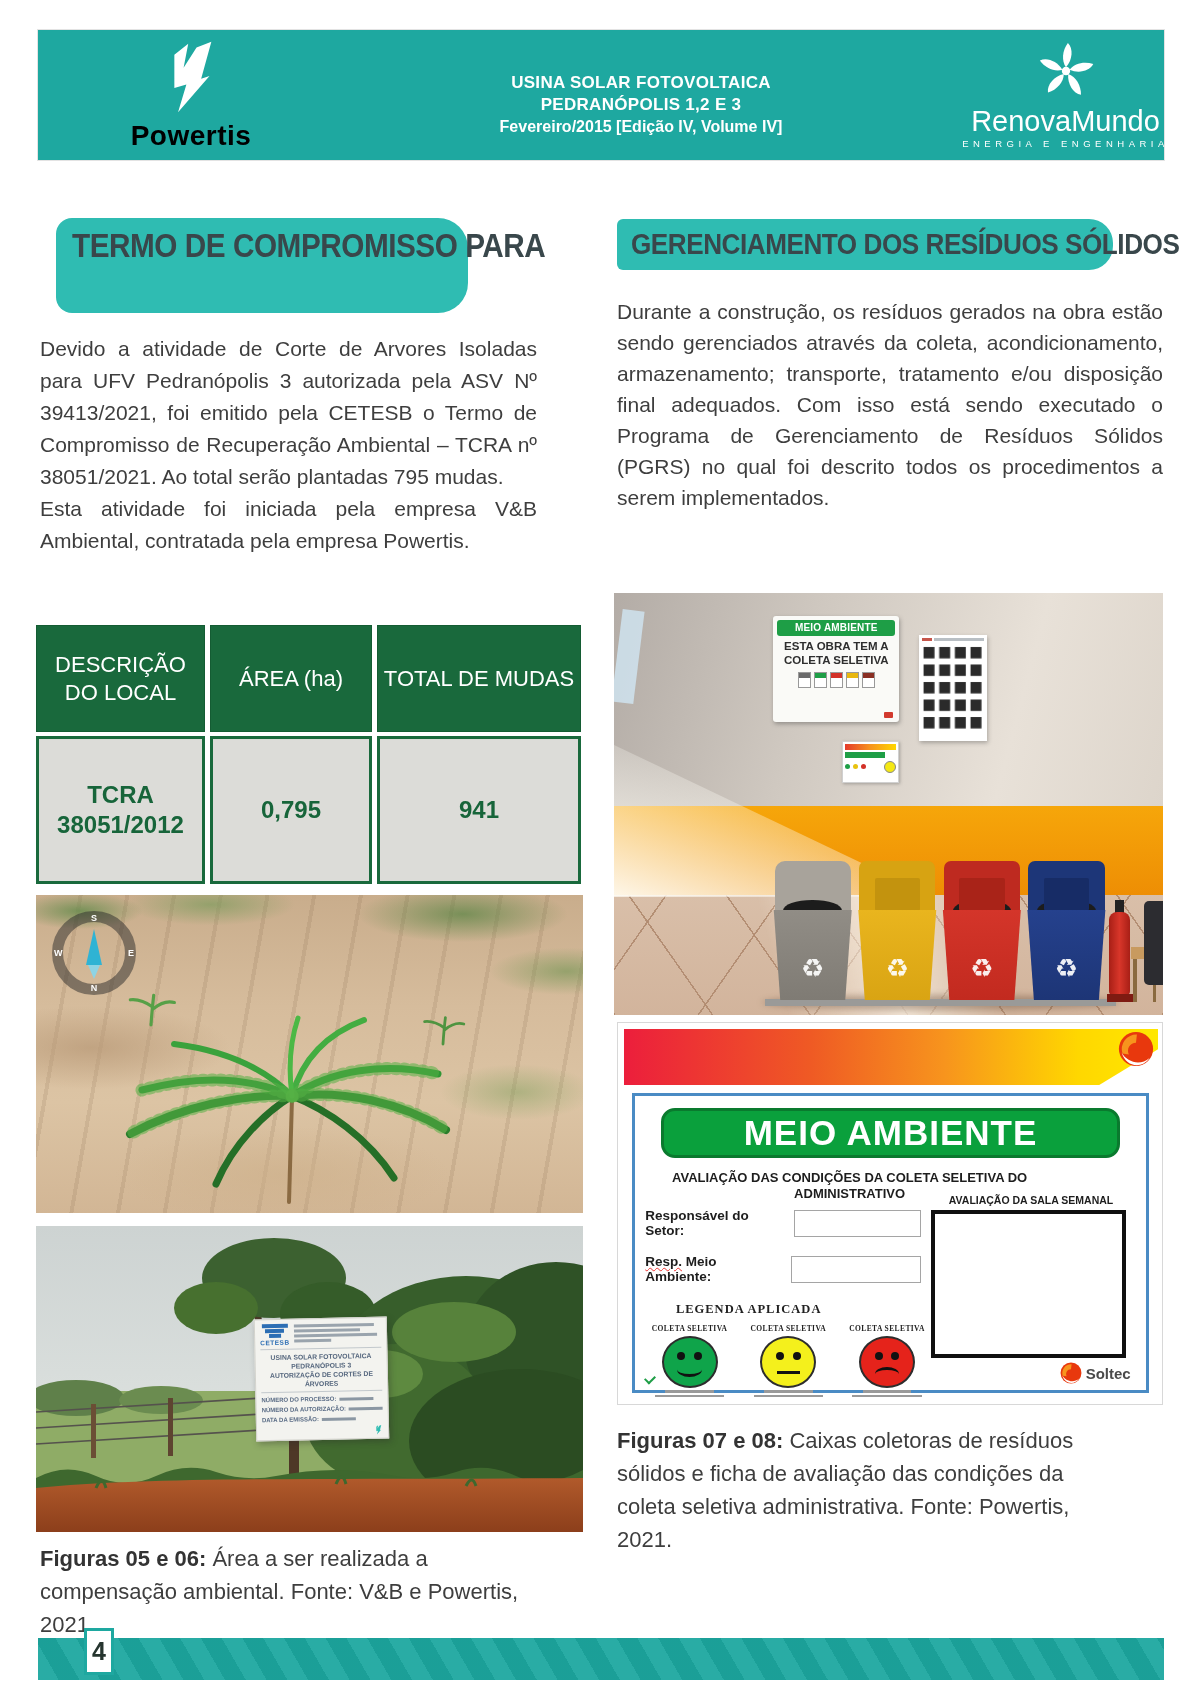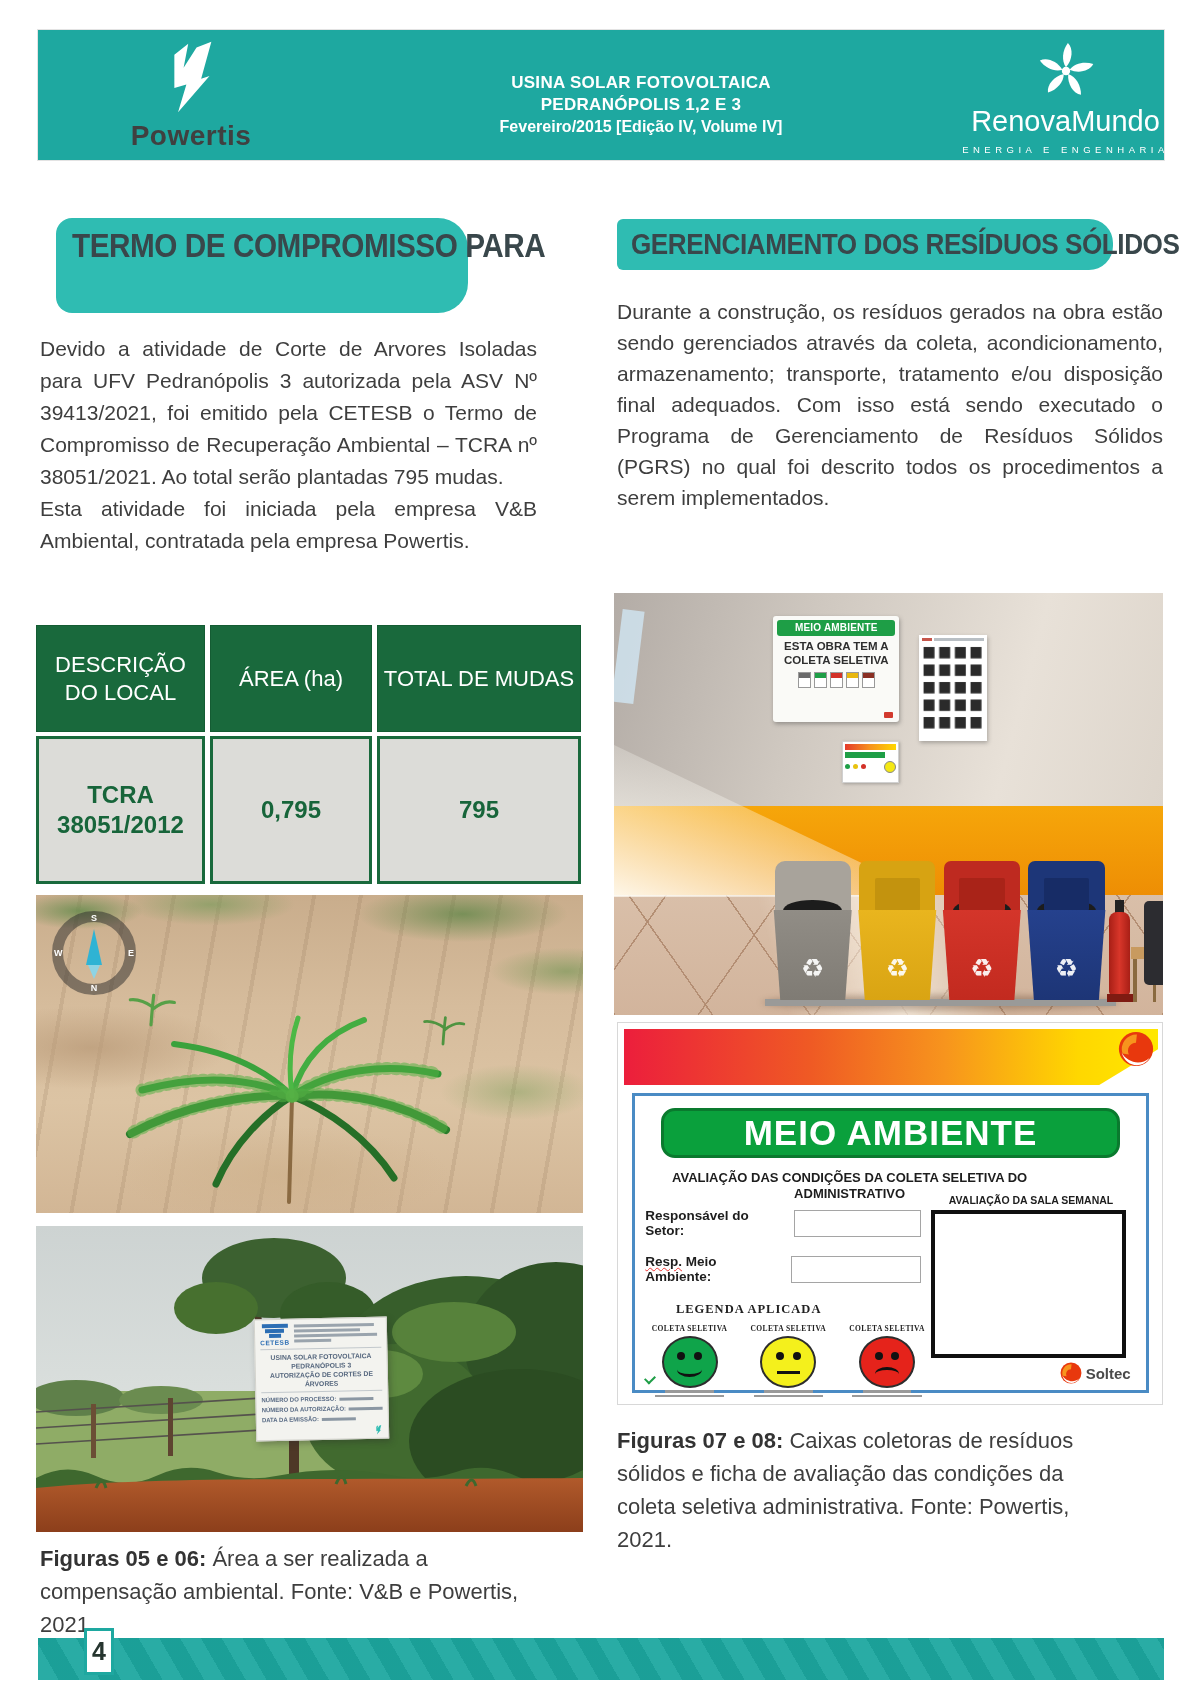--- a/index.html
+++ b/index.html
@@ -2,29 +2,29 @@
 <html><head>
 <meta charset="utf-8">
 <style>
   html,body{margin:0;padding:0;background:#fff;}
   #page{position:relative;width:1200px;height:1696px;background:#fff;overflow:hidden;
         font-family:"Liberation Sans",sans-serif;color:#3E3E3E;}
   .abs{position:absolute;}
 
   
   .topbar{left:38px;top:30px;width:1126px;height:130px;background:#1EA8A0;outline:1px solid #e3e3e3;}
-  .pw{left:58px;top:10px;width:190px;text-align:center;color:#404040;}
+  .pw{left:58px;top:10px;width:190px;text-align:center;color:#000000;}
   .pw-name{font-size:28px;font-weight:600;letter-spacing:.5px;margin-top:2px;}
   .hdr-center{left:373px;top:42px;width:460px;text-align:center;color:#fff;}
   .hdr-center .l1,.hdr-center .l2{font-size:17px;font-weight:700;line-height:22px;letter-spacing:.3px;}
   .hdr-center .l3{font-size:16px;font-weight:600;line-height:22px;}
   .rm{left:905px;top:12px;width:245px;text-align:center;color:#fff;}
   .rm-word{font-size:29px;line-height:30px;margin-top:2px;}
   .rm-word .a{font-weight:400;}.rm-word .b{font-weight:400;}
-  .rm-tag{font-size:9.5px;letter-spacing:4.5px;margin-top:8px;}
+  .rm-tag{font-size:9.5px;letter-spacing:4.5px;margin-top:2px;}
 
   
   .hbox{background:#2FBCB2;color:#39474B;}
   .h-left{left:56px;top:218px;width:412px;height:95px;border-radius:16px 30px 30px 16px;padding:7px 0 0 16px;box-sizing:border-box;}
   .h-right{left:617px;top:219px;width:496px;height:51px;border-radius:6px 24px 24px 6px;padding-left:14px;box-sizing:border-box;}
   .cond{display:inline-block;font-weight:700;letter-spacing:-.5px;transform:scaleX(.9);transform-origin:0 50%;white-space:nowrap;}
   .h-left .cond{font-size:33px;line-height:41px;}
   .h-right .cond{font-size:29px;line-height:51px;}
 
   
@@ -231,21 +231,21 @@
     <p>Devido a atividade de Corte de Arvores Isoladas para UFV Pedranópolis 3 autorizada pela ASV Nº 39413/2021, foi emitido pela CETESB o Termo de Compromisso de Recuperação Ambiental – TCRA nº 38051/2021. Ao total serão plantadas 795 mudas.</p>
     <p>Esta atividade foi iniciada pela empresa V&amp;B Ambiental, contratada pela empresa Powertis.</p>
   </div>
 
   <div class="abs tcra">
     <div class="th">DESCRIÇÃO DO LOCAL</div>
     <div class="th">ÁREA (ha)</div>
     <div class="th">TOTAL DE MUDAS</div>
     <div class="td">TCRA 38051/2012</div>
     <div class="td">0,795</div>
-    <div class="td">795</div>
+    <div class="td">941</div>
   </div>
 
   <div class="abs photo photo1">
     <svg class="abs" style="left:55px;top:55px;" width="400" height="260" viewBox="0 0 400 260">
       <g fill="none" stroke-linecap="round">
         <path d="M198 252 C199 215 200 180 201 148" stroke="#8A6A42" stroke-width="4"></path>
         <g transform="translate(201,146)">
           <path d="M0 0 C -40 -18 -90 -22 -150 -6" stroke="#2F8F33" stroke-width="7"></path>
           <path d="M0 0 C -50 -2 -110 10 -162 38" stroke="#2A7D2C" stroke-width="8"></path>
           <path d="M0 0 C -30 -30 -70 -46 -118 -52" stroke="#3AA23C" stroke-width="6"></path>

